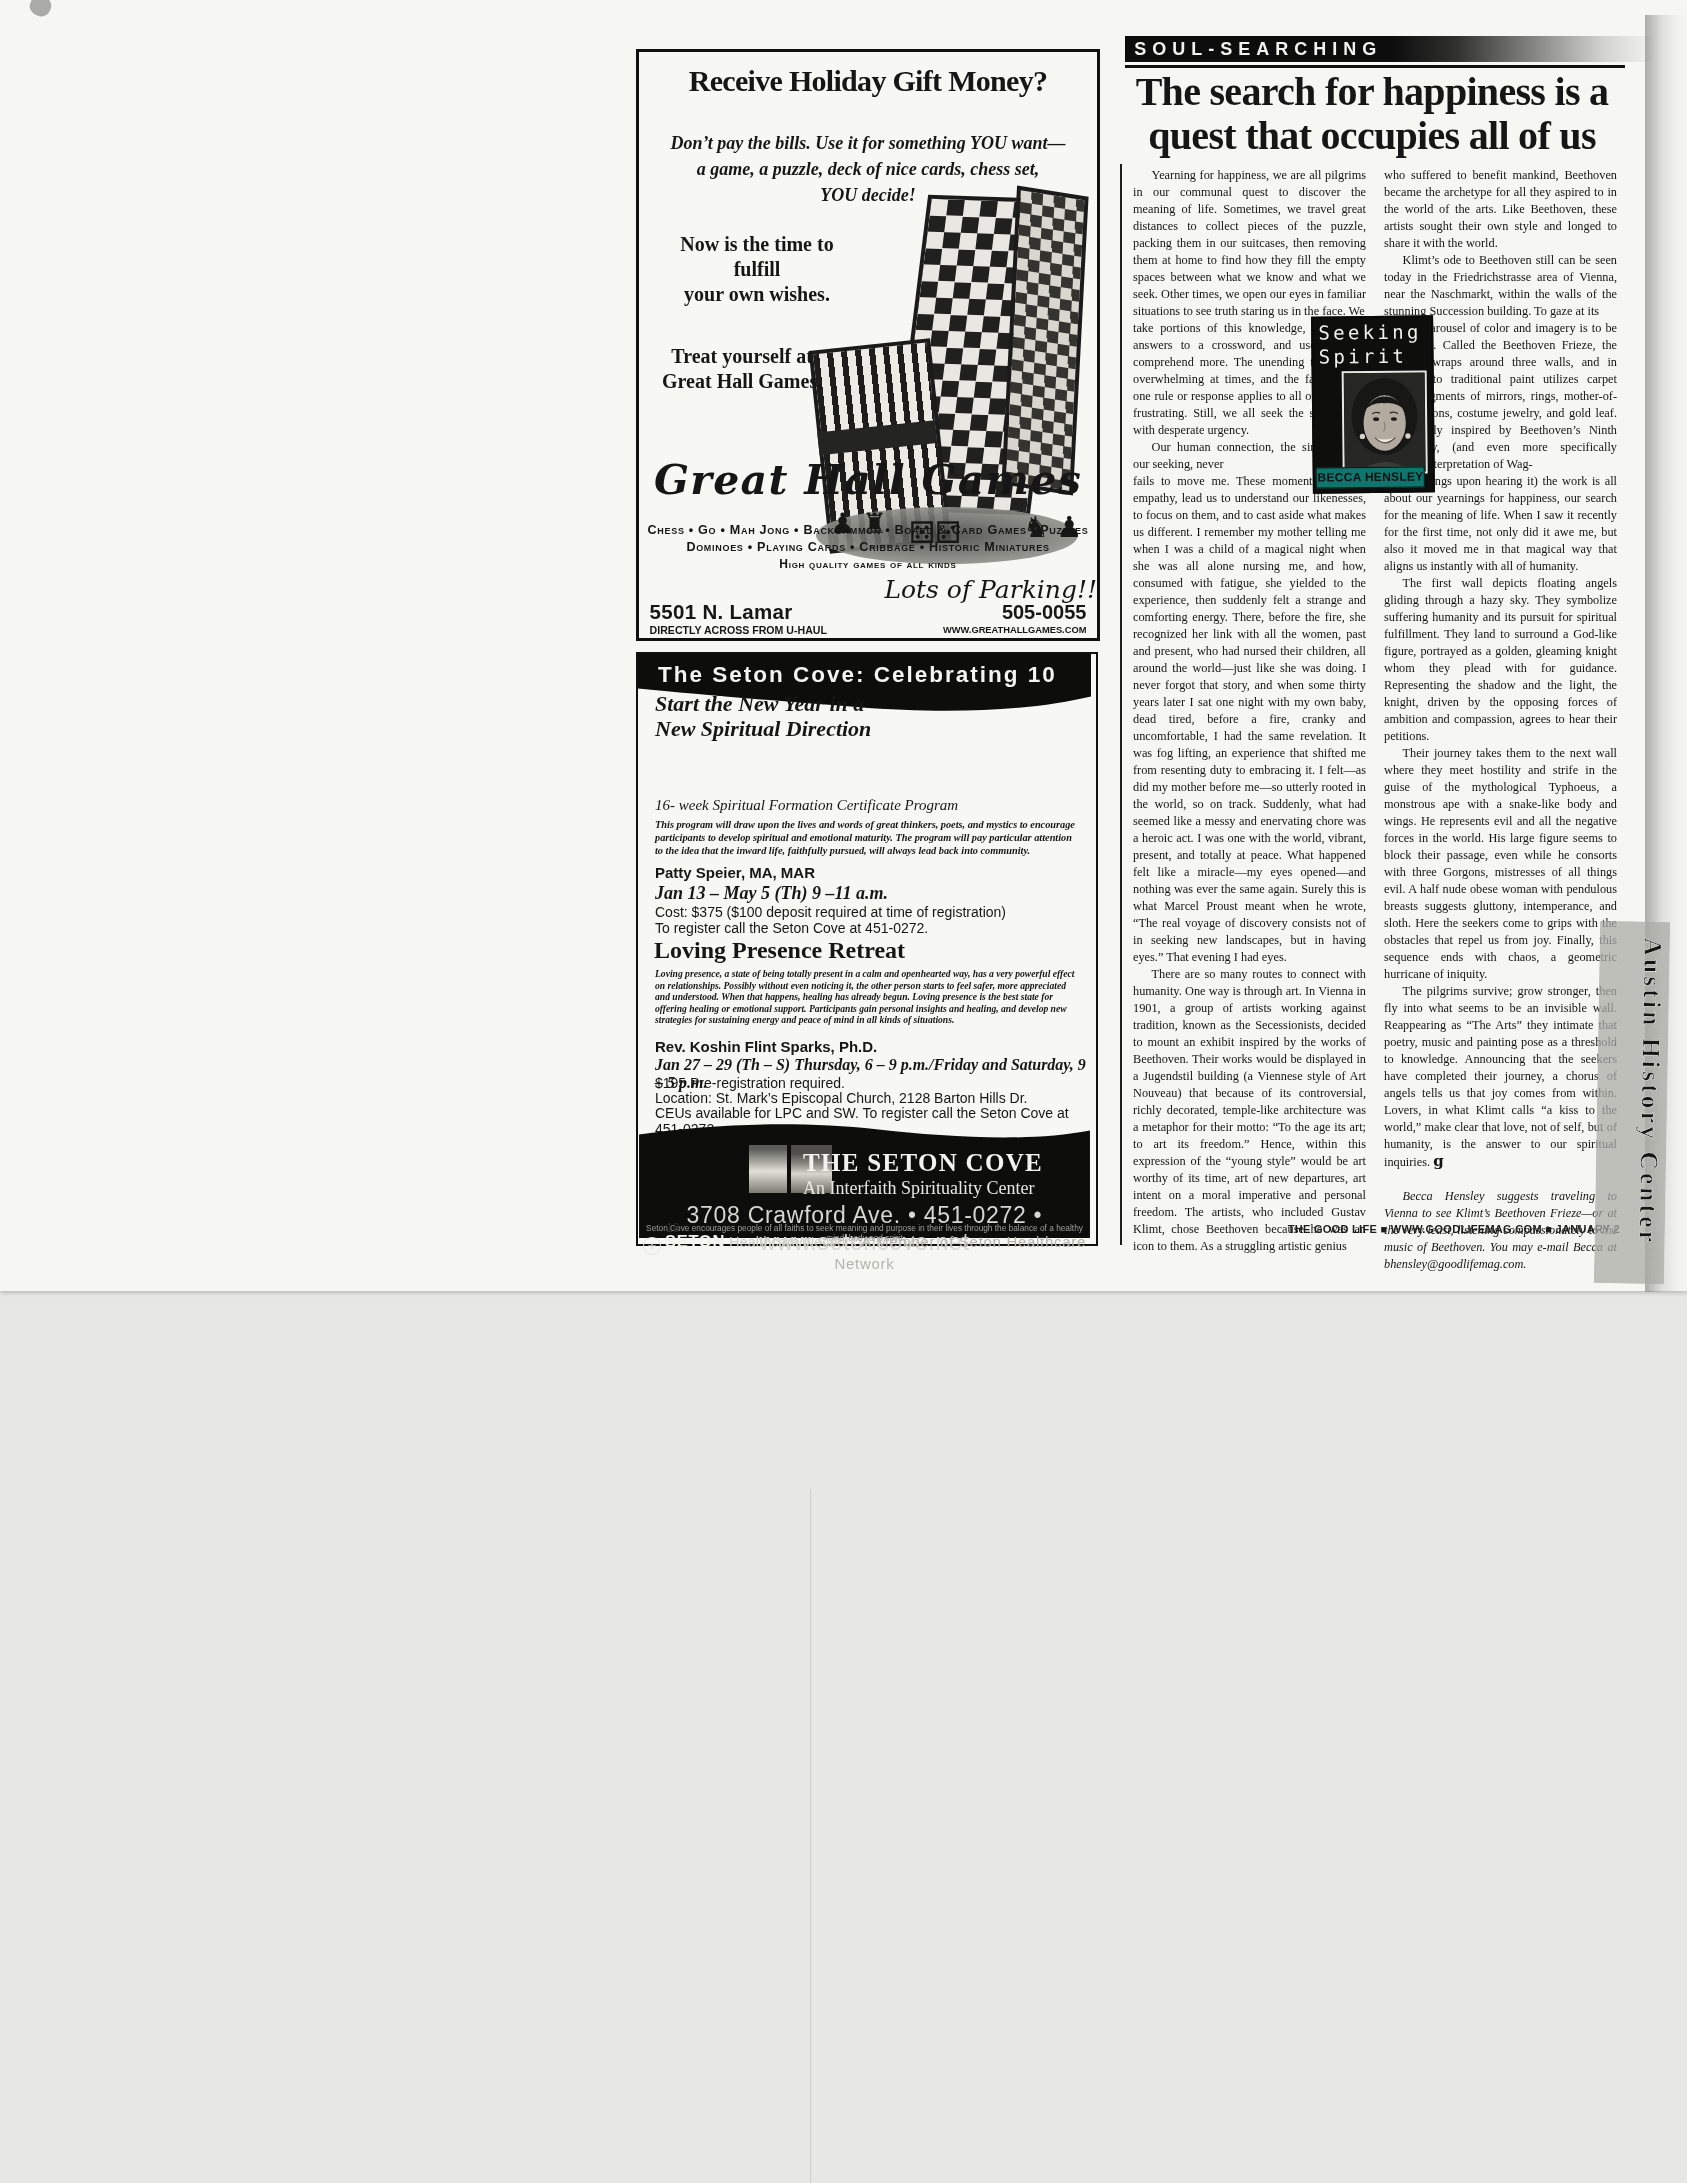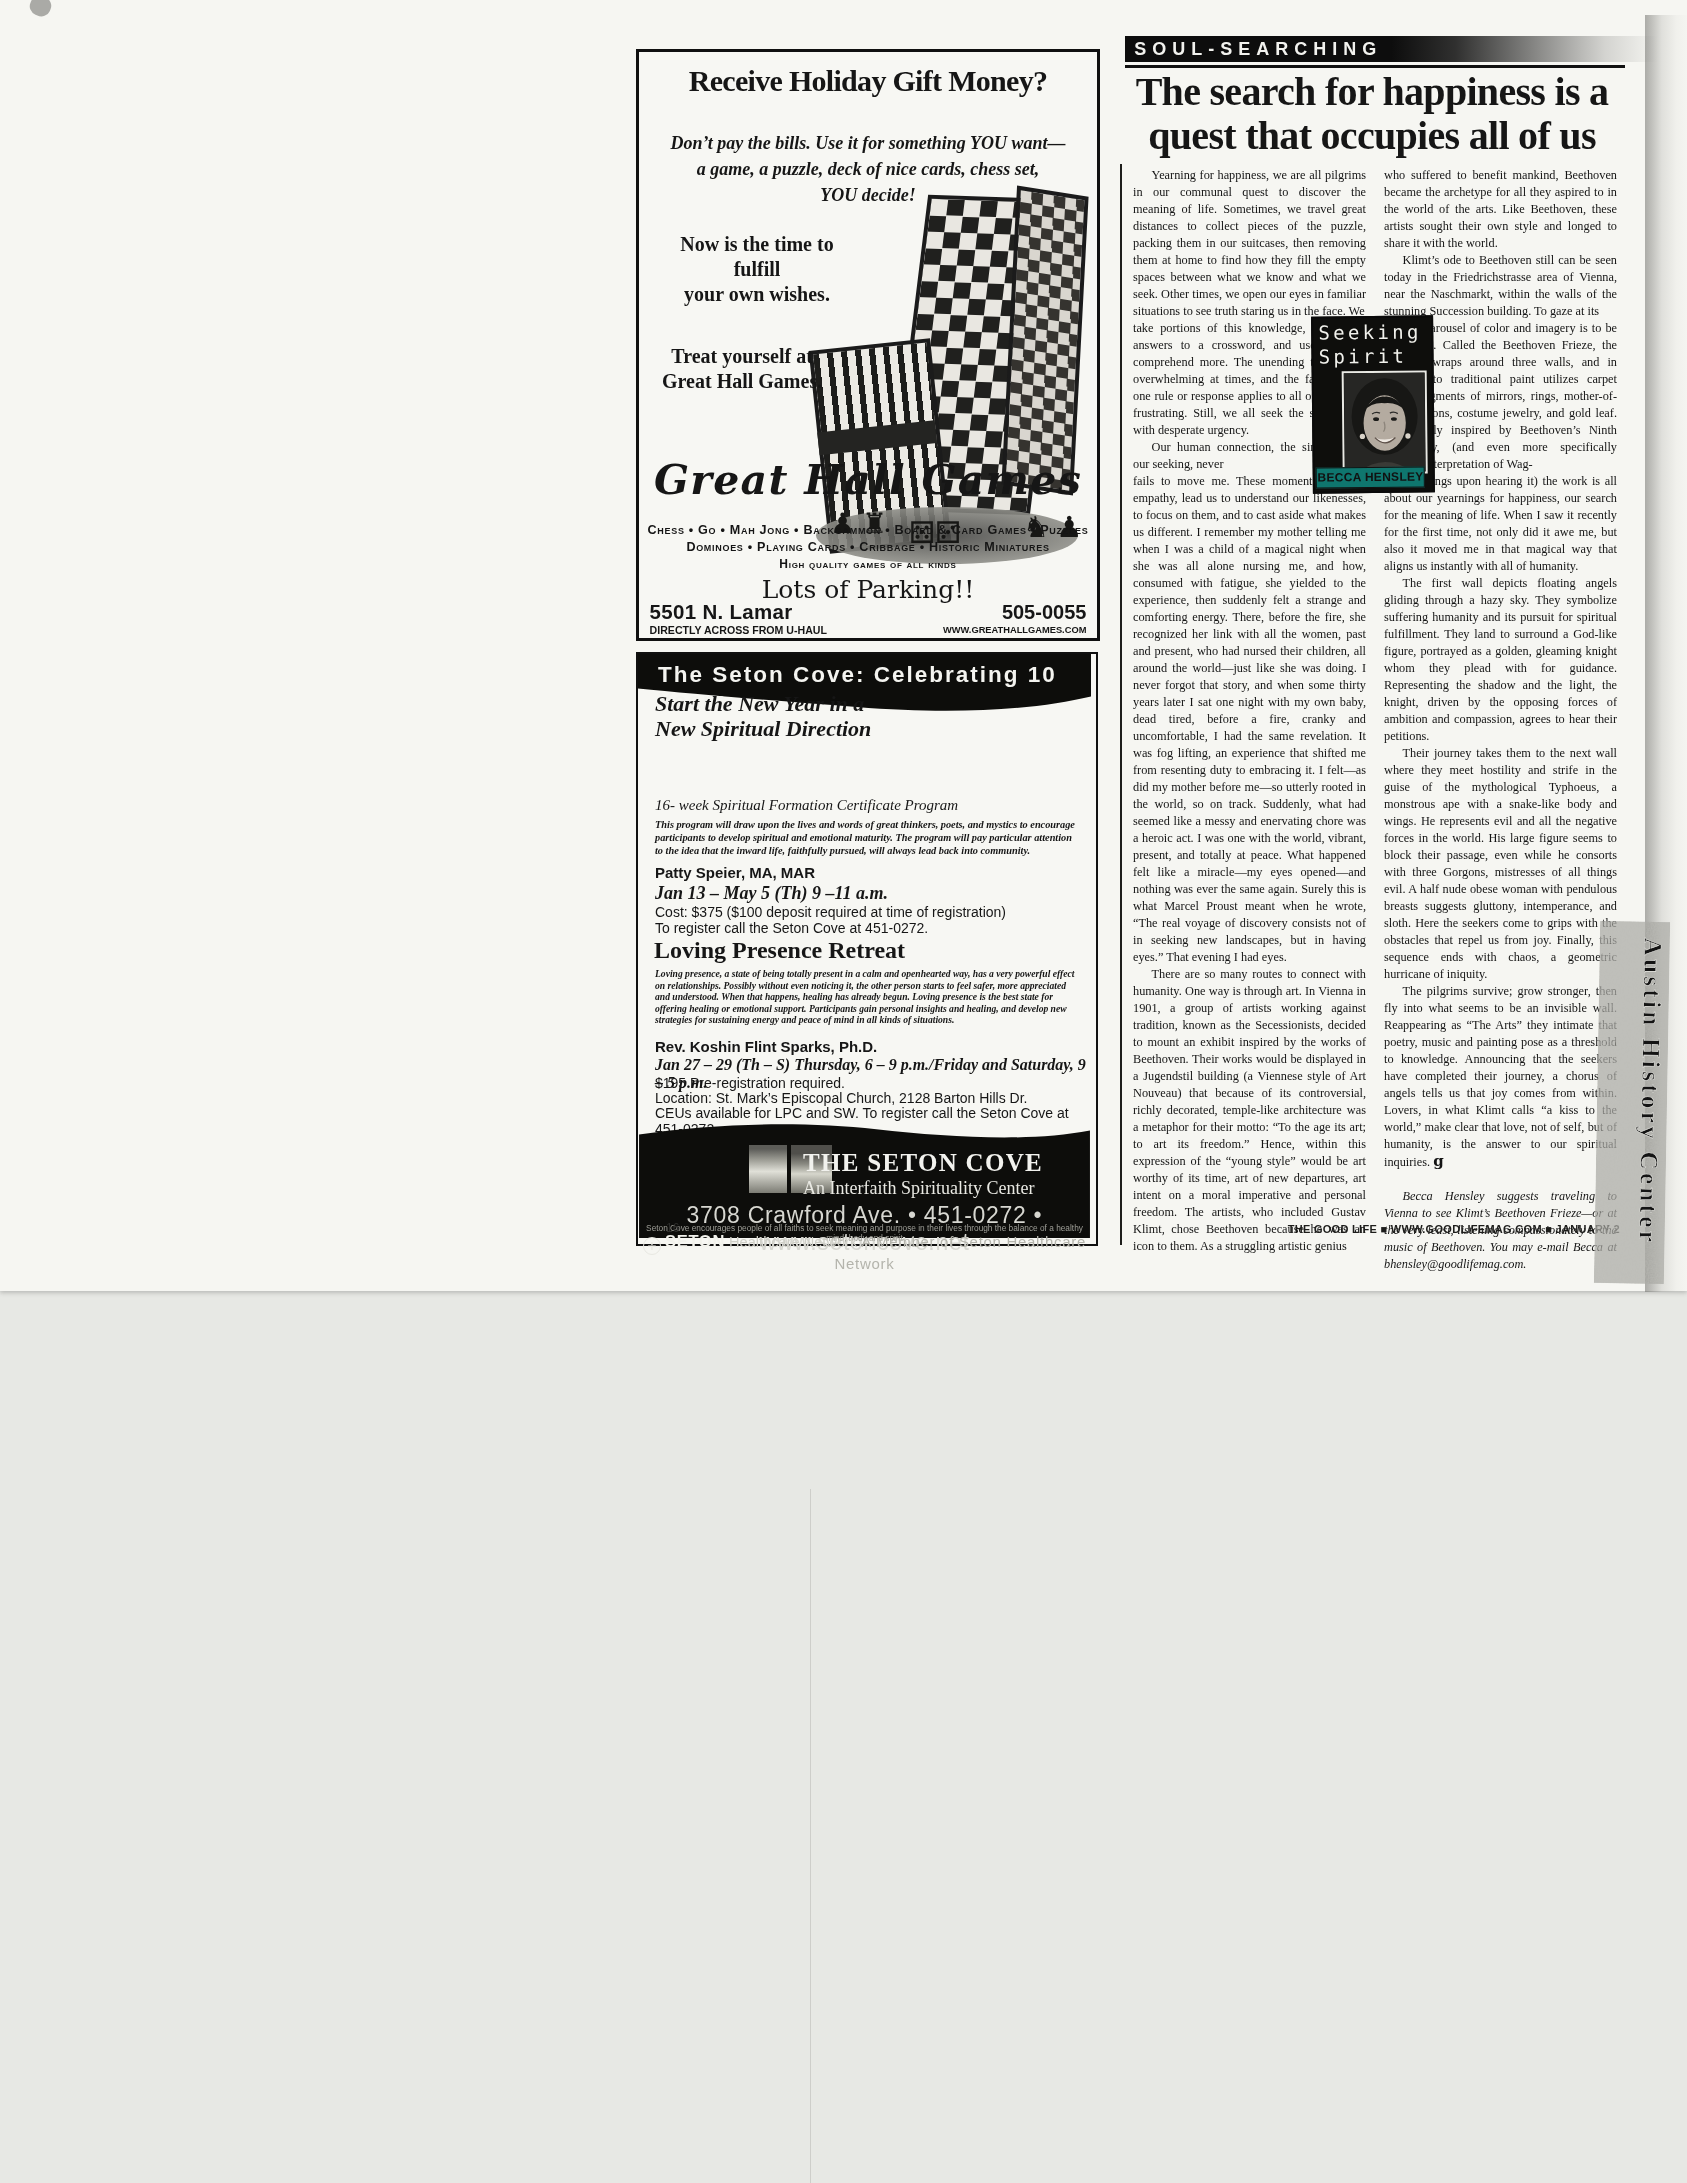--- a/index.html
+++ b/index.html
@@ -16,21 +16,21 @@
   .gh-left{font-weight:700;font-size:20px;line-height:25px;text-align:center;white-space:pre-line;}
   #gh-fulfill{left:17px;top:180px;width:202px;}
   #gh-treat{left:10.6px;top:292px;width:185px;}
   .gh-script{left:0;right:0;top:404px;text-align:center;font-style:italic;font-weight:600;
              font-size:41px;letter-spacing:1.3px;font-family:"DejaVu Serif", serif;}
   .gh-games{left:0;right:0;text-align:center;font-family:"Liberation Sans", sans-serif;
             font-weight:700;font-variant:small-caps;letter-spacing:0.7px;color:#151515;}
   #gh-g1{top:471px;font-size:12.6px;}
   #gh-g2{top:488px;font-size:12.6px;}
   #gh-g3{top:505px;font-size:12px;}
-  .gh-parking{left:0;right:0;top:523px;text-align:center;font-size:25px;
+  .gh-parking{left:0;right:0;top:523px;text-align:right;font-style:italic;font-size:25px;
               font-family:"DejaVu Serif", serif;}
   .gh-addr{left:10.6px;top:548px;font-family:"Liberation Sans", sans-serif;font-weight:700;font-size:20.5px;letter-spacing:0.3px;}
   .gh-addr-sub{left:10.6px;top:572px;font-family:"Liberation Sans", sans-serif;font-weight:700;font-size:10.6px;}
   .gh-phone{right:10.6px;top:549px;text-align:right;font-family:"Liberation Sans", sans-serif;font-weight:700;font-size:20px;}
   .gh-web{right:10.6px;top:573px;text-align:right;font-family:"Liberation Sans", sans-serif;font-weight:700;font-size:9.3px;}
   
   .board{position:absolute;border:4px solid #1b1b1b;}
   #bg-board{left:180px;top:292px;width:114px;height:196px;transform:rotate(-6deg);
      background:repeating-linear-gradient(90deg,#1d1d1b 0 6px,#eceae4 6px 14px);}
   #bg-bar{position:absolute;left:-4px;top:78px;width:118px;height:22.5px;background:#242422;}

